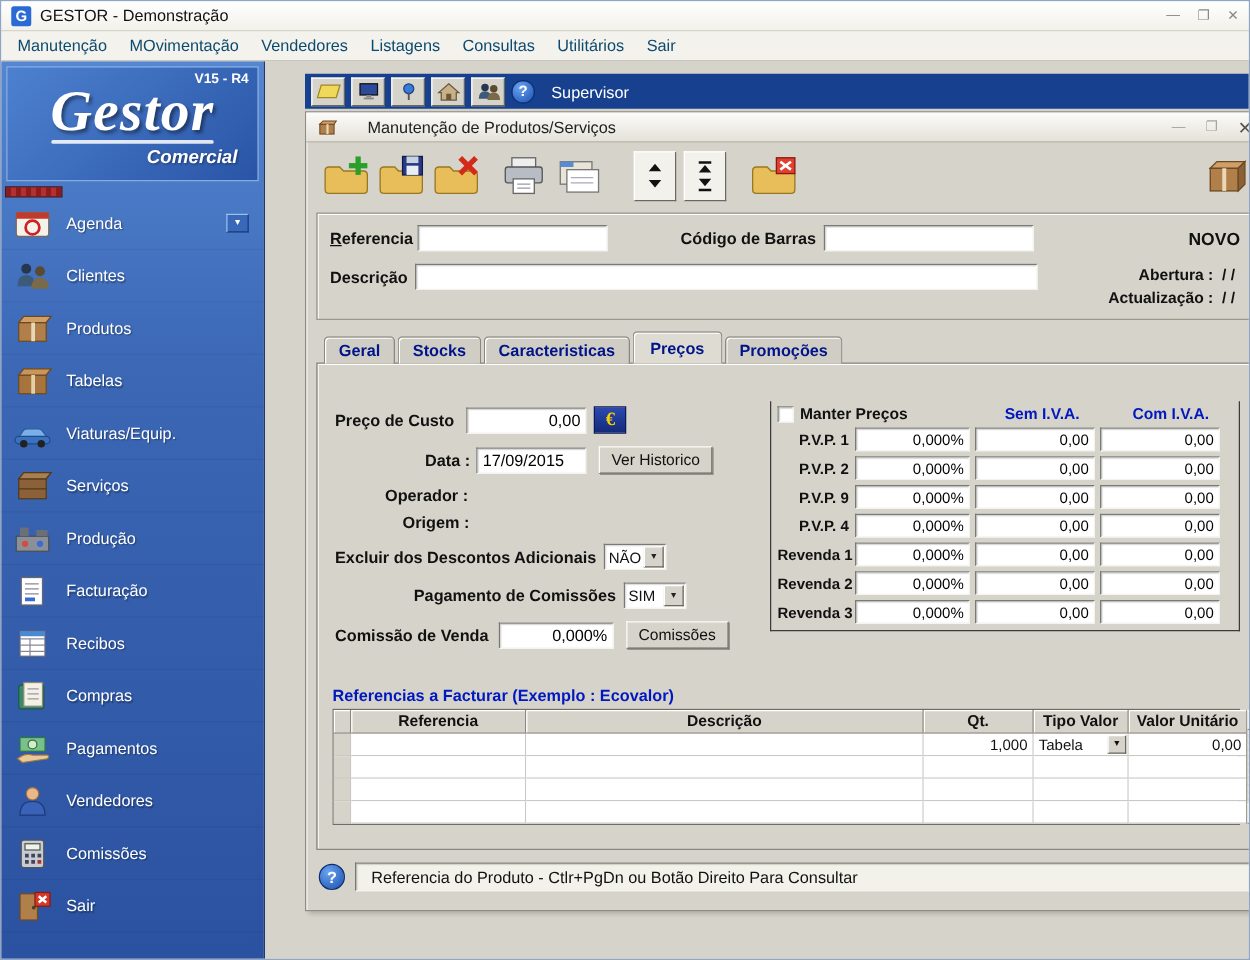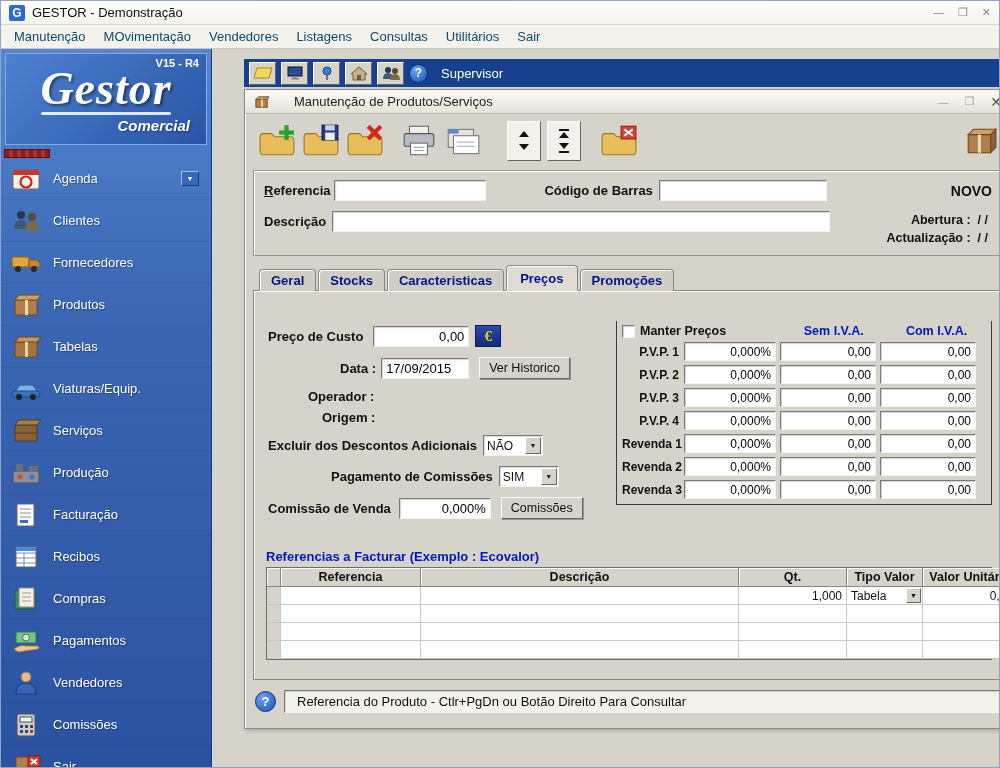--- a/index.html
+++ b/index.html
@@ -79,42 +79,42 @@
 
   
   .tab-page { margin:0 8px; border:1px solid #8a877e; box-shadow:inset 1px 1px 0 #fff; background:#d6d3ca; height:390px; position:relative; flex:0 0 auto; }
 
   .precos-left { position:absolute; left:14px; top:34px; width:344px; }
   .pl-row { display:flex; align-items:center; margin-bottom:10px; }
   .num { text-align:right; }
   .euro-btn { width:26px; height:22px; margin-left:6px; background:linear-gradient(#2a4ab0,#132a7a); color:#f8d000; font-weight:bold; font-size:15px; display:flex; align-items:center; justify-content:center; border:1px solid #0a1a5a; font-family:"Liberation Serif",serif; }
   .btn { background:#d6d3ca; border:1px solid; border-color:#fcfcf8 #6a675e #6a675e #fcfcf8; box-shadow:1px 1px 0 rgba(0,0,0,.3); font-family:"Liberation Sans",sans-serif; font-size:12.5px; padding:2px 9px; height:22px; color:#111; }
   .dd { display:inline-flex; align-items:center; height:21px; background:#fff; border:1px solid; border-color:#7a7a74 #f4f4ef #f4f4ef #7a7a74; box-shadow:inset 1px 1px 1px rgba(0,0,0,.15); }
-  .dd-val { width:41px; padding:0 3px; font-size:12px; }
+  .dd-val { width:31px; padding:0 3px; font-size:12px; }
   .dd-btn { width:16px; height:17px; background:#d6d3ca; border:1px solid; border-color:#fff #6a675e #6a675e #fff; display:flex; align-items:center; justify-content:center; font-size:7px; color:#222; margin-right:1px; }
 
   .precos-right { position:absolute; left:362px; right:10px; top:30px; border:1px solid #3c3c3c; border-top:none; padding:3px 5px 5px; }
   .pr-head { display:flex; align-items:center; margin-bottom:4px; }
   .checkbox { width:13px; height:13px; background:#fff; border:1px solid; border-color:#7a7a74 #f4f4ef #f4f4ef #7a7a74; box-shadow:inset 1px 1px 1px rgba(0,0,0,.2); margin-right:5px; flex:0 0 auto; }
   .pr-manter { font-weight:bold; font-size:12.5px; width:142px; }
   .pr-colhead { width:100px; text-align:center; font-weight:bold; color:#0018c0; font-size:12.5px; margin-left:4px; }
   .pr-row { display:flex; align-items:center; margin-bottom:4px; }
   .pr-label { width:62px; text-align:right; font-weight:bold; font-size:12px; padding-right:5px; white-space:nowrap; }
   .pr-input { width:96px; height:19px; font-size:12px; margin-left:4px; }
   .pr-input.first { width:92px; margin-left:0; }
 
   
   .ref-section { position:absolute; left:12px; right:10px; top:258px; }
   .ref-title { color:#0018c0; font-weight:bold; font-size:13px; margin-bottom:3px; }
   .grid { border:1px solid #6f6c63; background:#fff; display:flex; }
   .grid-main { flex:1; }
   .g-headrow, .g-row { display:flex; }
   .g-h { background:#d6d3ca; border-right:1px solid #8a877e; border-bottom:1px solid #8a877e; box-shadow:inset 1px 1px 0 #fff; font-weight:bold; font-size:12.5px; text-align:center; height:19px; line-height:18px; overflow:hidden; white-space:nowrap; }
   .g-c { border-right:1px solid #c8c8c4; border-bottom:1px solid #c8c8c4; height:18px; font-size:12px; display:flex; align-items:center; overflow:hidden; background:#fff; }
-  .cw0{width:14px;} .cw1{width:140px;} .cw2{width:318px;} .cw3{width:108px;} .cw4{width:76px;} .cw5{width:94px; border-right:none;}
+  .cw0{width:14px;} .cw1{width:140px;} .cw2{width:318px;} .cw3{width:88px;} .cw4{width:76px;} .cw5{width:94px; border-right:none;}
   .g-c.right { justify-content:flex-end; padding-right:4px; }
   .g-c .cell-dd { margin-left:auto; width:15px; height:15px; background:#d6d3ca; border:1px solid; border-color:#fff #6a675e #6a675e #fff; font-size:7px; display:flex; align-items:center; justify-content:center; margin-right:1px; }
   .g-c .cell-txt { padding-left:4px; }
   .scrollcol { width:16px; background:#e4e2da; border-left:1px solid #8a877e; display:flex; flex-direction:column; }
   .sc-btn { height:16px; background:#d6d3ca; border:1px solid; border-color:#fff #6a675e #6a675e #fff; font-size:7px; color:#222; display:flex; align-items:center; justify-content:center; }
   .sc-track { flex:1; background:repeating-linear-gradient(45deg,#e8e6de 0 2px,#dcdad2 2px 4px); }
 
   
   .status-row { margin:10px 10px 0; display:flex; align-items:center; gap:8px; flex:0 0 auto; }
   .status-help { width:21px; height:21px; border-radius:50%; background:radial-gradient(circle at 35% 30%, #6aa4f0, #1a50b0); color:#fff; font-weight:bold; font-size:13px; display:flex; align-items:center; justify-content:center; border:1px solid #0d2e70; flex:0 0 auto; }
@@ -174,31 +174,20 @@
               <svg viewBox="0 0 32 28">
                 <circle cx="11" cy="8" r="4" fill="#26364e"></circle>
                 <path d="M4 22 Q4 13 11 13 Q18 13 18 22 Z" fill="#3d5a78"></path>
                 <circle cx="22" cy="10" r="4" fill="#5a4a32"></circle>
                 <path d="M15 24 Q15 15 22 15 Q29 15 29 24 Z" fill="#7a6a4a"></path>
               </svg>
             </span>
           <span class="side-label">Clientes</span>
         </div>
 
-        <div class="side-item">
-          <span class="side-icon">
-              <svg viewBox="0 0 32 28">
-                <rect x="2" y="8" width="17" height="10" fill="#e2a43c" stroke="#8a5f18"></rect>
-                <path d="M19 11 H27 L30 15 V18 H19 Z" fill="#c8882e" stroke="#8a5f18"></path>
-                <circle cx="8" cy="20" r="3" fill="#2a2a2a"></circle>
-                <circle cx="24" cy="20" r="3" fill="#2a2a2a"></circle>
-              </svg>
-            </span>
-          <span class="side-label">Fornecedores</span>
-        </div>
 
         <div class="side-item">
           <span class="side-icon">
               <svg viewBox="0 0 32 28">
                 <rect x="5" y="9" width="22" height="15" fill="#b07f4a" stroke="#6e4a22"></rect>
                 <polygon points="5,9 9,4 31,4 27,9" fill="#cf9f66" stroke="#6e4a22"></polygon>
                 <rect x="15" y="9" width="3" height="15" fill="#e8d8b8"></rect>
               </svg>
             </span>
           <span class="side-label">Produtos</span>
@@ -552,21 +541,21 @@
               <input class="tinput num pr-input" value="0,00" style="">
               <input class="tinput num pr-input" value="0,00" style="">
             </div>
             <div class="pr-row">
               <span class="pr-label">P.V.P. 2</span>
               <input class="tinput num pr-input first" value="0,000%" style="">
               <input class="tinput num pr-input" value="0,00" style="">
               <input class="tinput num pr-input" value="0,00" style="">
             </div>
             <div class="pr-row">
-              <span class="pr-label">P.V.P. 3</span>
+              <span class="pr-label">P.V.P. 9</span>
               <input class="tinput num pr-input first" value="0,000%" style="">
               <input class="tinput num pr-input" value="0,00" style="">
               <input class="tinput num pr-input" value="0,00" style="">
             </div>
             <div class="pr-row">
               <span class="pr-label">P.V.P. 4</span>
               <input class="tinput num pr-input first" value="0,000%" style="">
               <input class="tinput num pr-input" value="0,00" style="">
               <input class="tinput num pr-input" value="0,00" style="">
             </div>

